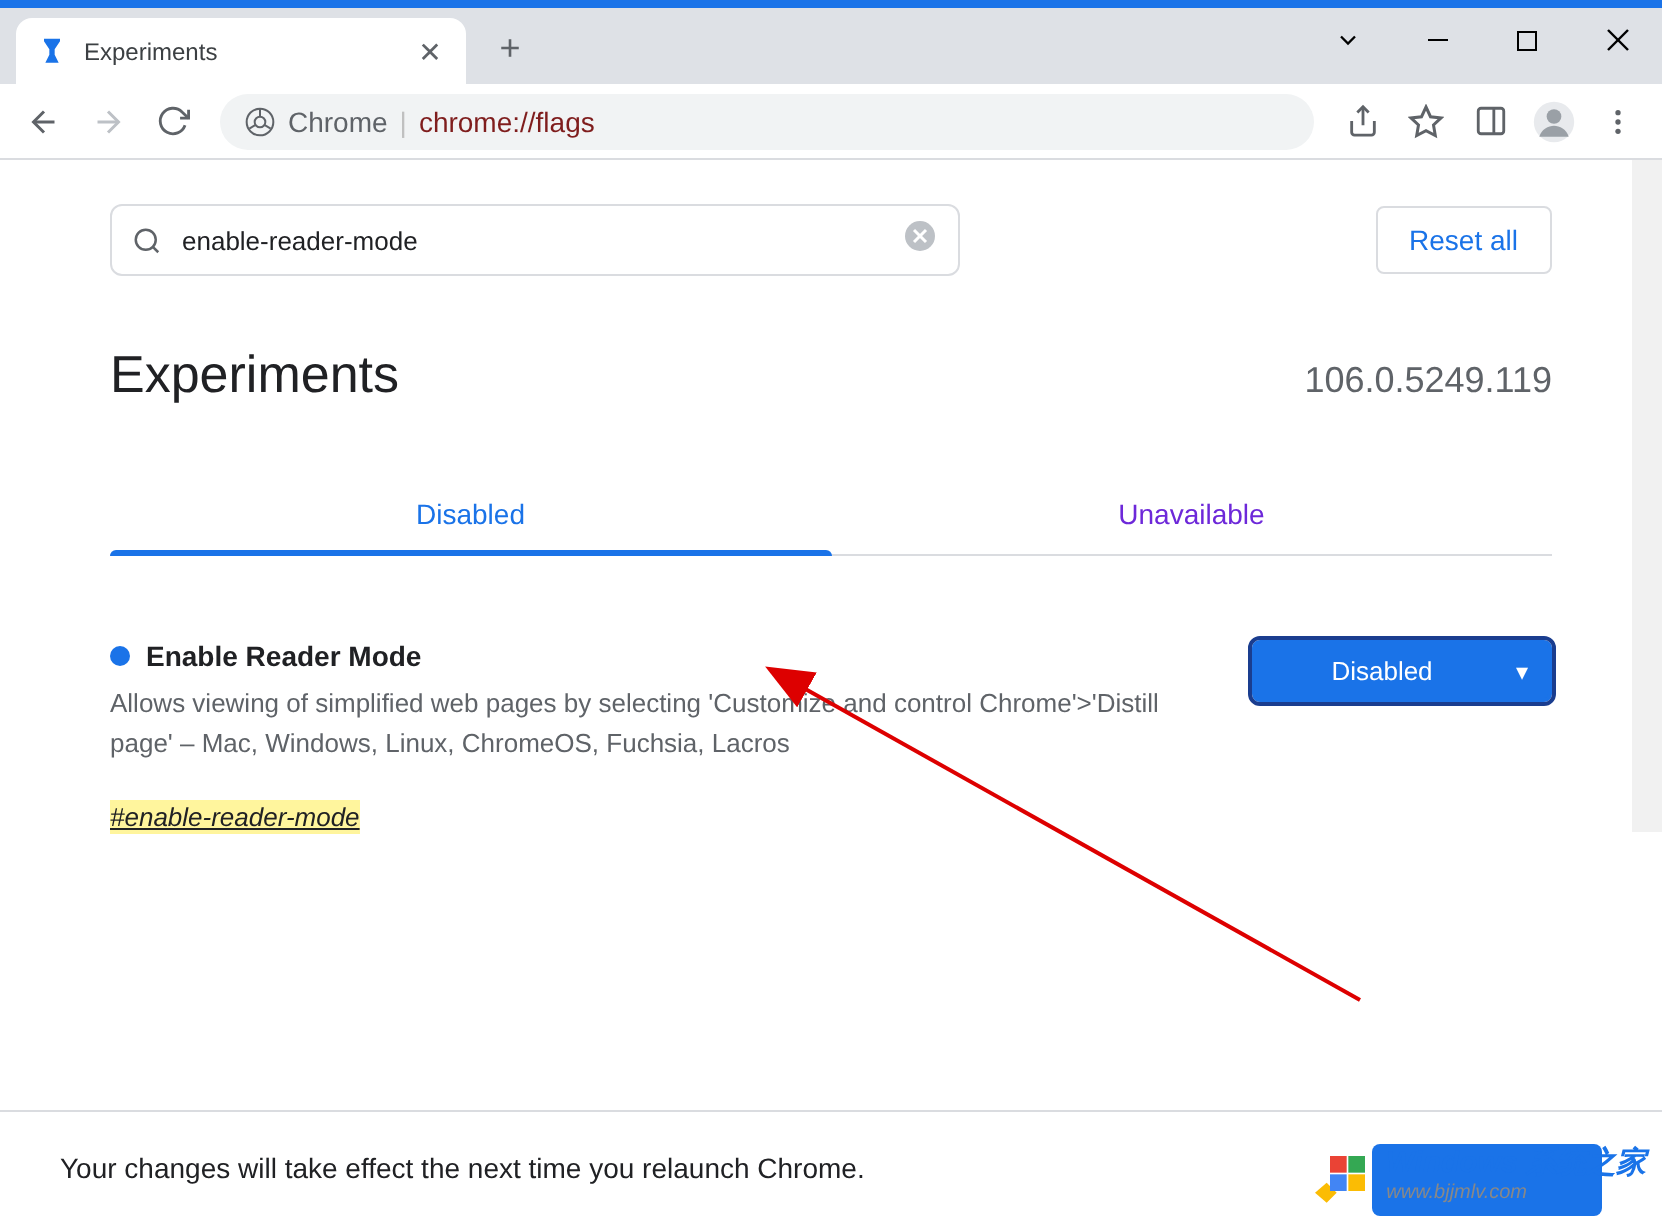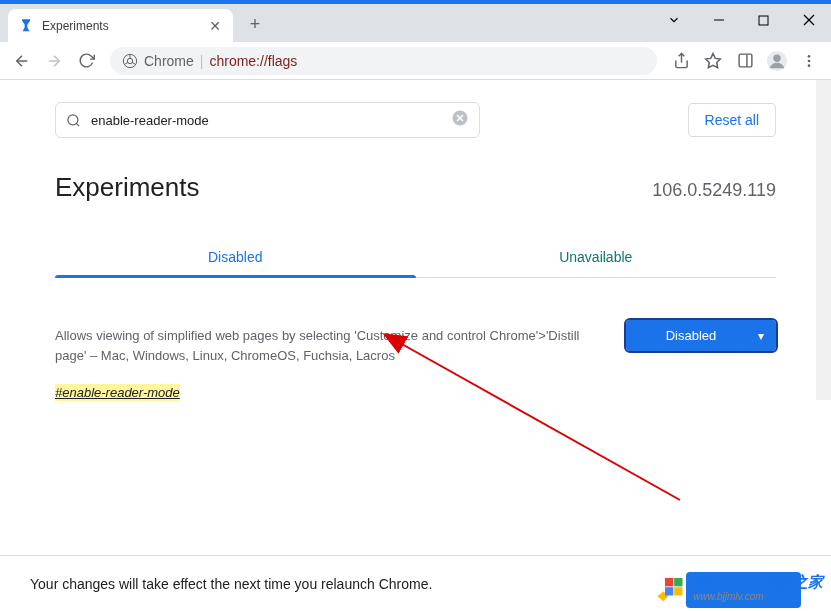--- a/index.html
+++ b/index.html
@@ -36,21 +36,21 @@
   .search-box .sicon { margin-right: 10px; color:#5f6368; }
   .search-box .stext { flex:1; color:#202124; }
   .search-box .clear { color:#9aa0a6; font-size:18px; }
   .reset-btn { margin-left:auto; border: 1px solid #dadce0; background:#fff; color: #1a73e8; padding: 8px 16px; border-radius: 4px; font-size: 14px; }
   
   .page-header { display:flex; align-items:baseline; justify-content: space-between; margin-top: 34px; }
   .page-title { font-size: 26px; color:#202124; font-weight:400; }
   .version { font-size: 18px; color:#5f6368; }
   
   .tabs { display:flex; margin-top: 34px; border-bottom: 1px solid #dadce0; }
-  .tabx { flex:1; text-align:center; padding: 12px 0; font-size:14px; color:#0f766e; position:relative; }
+  .tabx { flex:1; text-align:center; padding: 12px 0; font-size:14px; color:#6d28d9; position:relative; }
   .tabx.active { color:#1a73e8; }
   .tabx.active::after { content:''; position:absolute; left:0; right:0; bottom:-1px; height:3px; background:#1a73e8; border-radius:3px 3px 0 0; }
   
   .flag-item { display:flex; margin-top: 42px; gap: 20px; }
   .flag-left { flex:1; }
   .flag-title-row { display:flex; align-items:center; gap:8px; }
   .dot { width:10px; height:10px; border-radius:50%; background:#1a73e8; flex-shrink:0; }
   .flag-title { font-size:14px; font-weight:700; color:#202124; }
   .flag-desc { font-size:13px; color:#5f6368; margin-top:6px; line-height:1.5; }
   .flag-hash { font-size:13px; margin-top:20px;font-style:italic; }
@@ -200,20 +200,24 @@
     <span class="version">106.0.5249.119</span>
   </div>
 
   <div class="tabs">
     <div class="tabx active">Disabled</div>
     <div class="tabx">Unavailable</div>
   </div>
 
   <div class="flag-item">
     <div class="flag-left">
+      <div class="flag-title-row">
+        <span class="dot"></span>
+        <span class="flag-title">Enable Reader Mode</span>
+      </div>
       <div class="flag-desc">Allows viewing of simplified web pages by selecting 'Customize and control Chrome'&gt;'Distill page' – Mac, Windows, Linux, ChromeOS, Fuchsia, Lacros</div>
       <div class="flag-hash"><span>#enable-reader-mode</span></div>
     </div>
     <div class="flag-right">
       <div class="flag-select"><span>Disabled</span></div>
     </div>
   </div>
 </div>
 
 <div class="footer">

